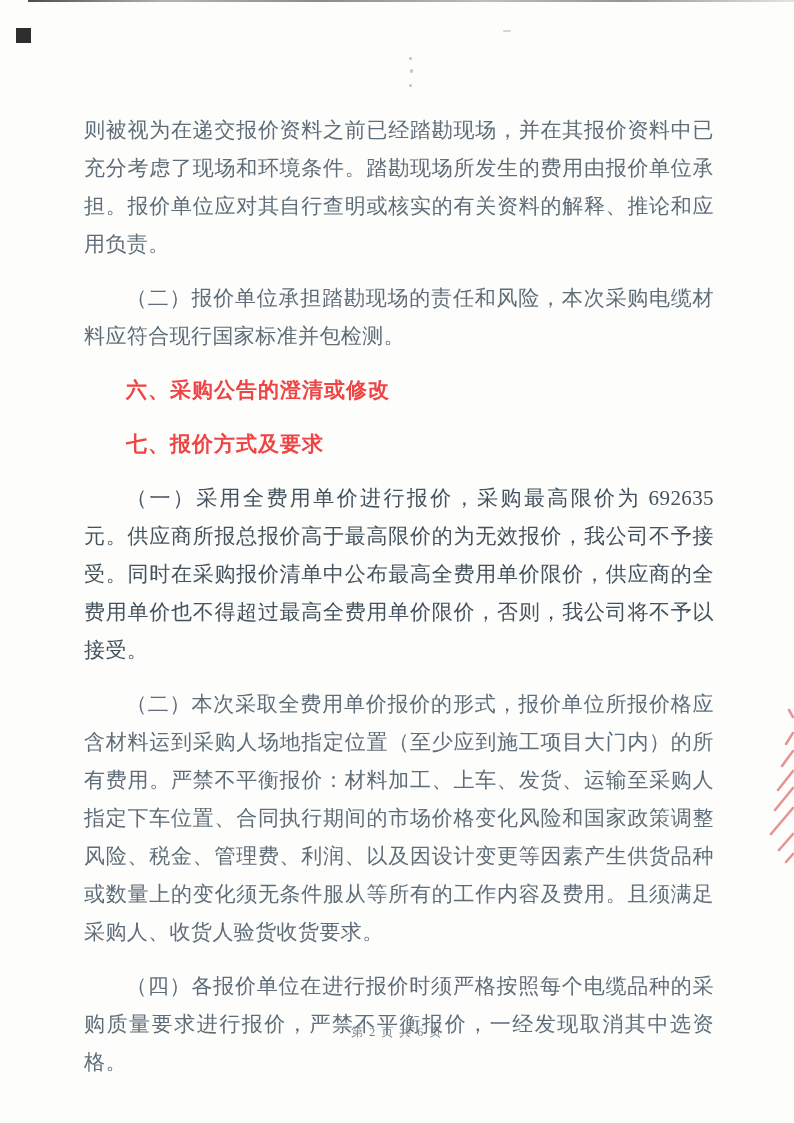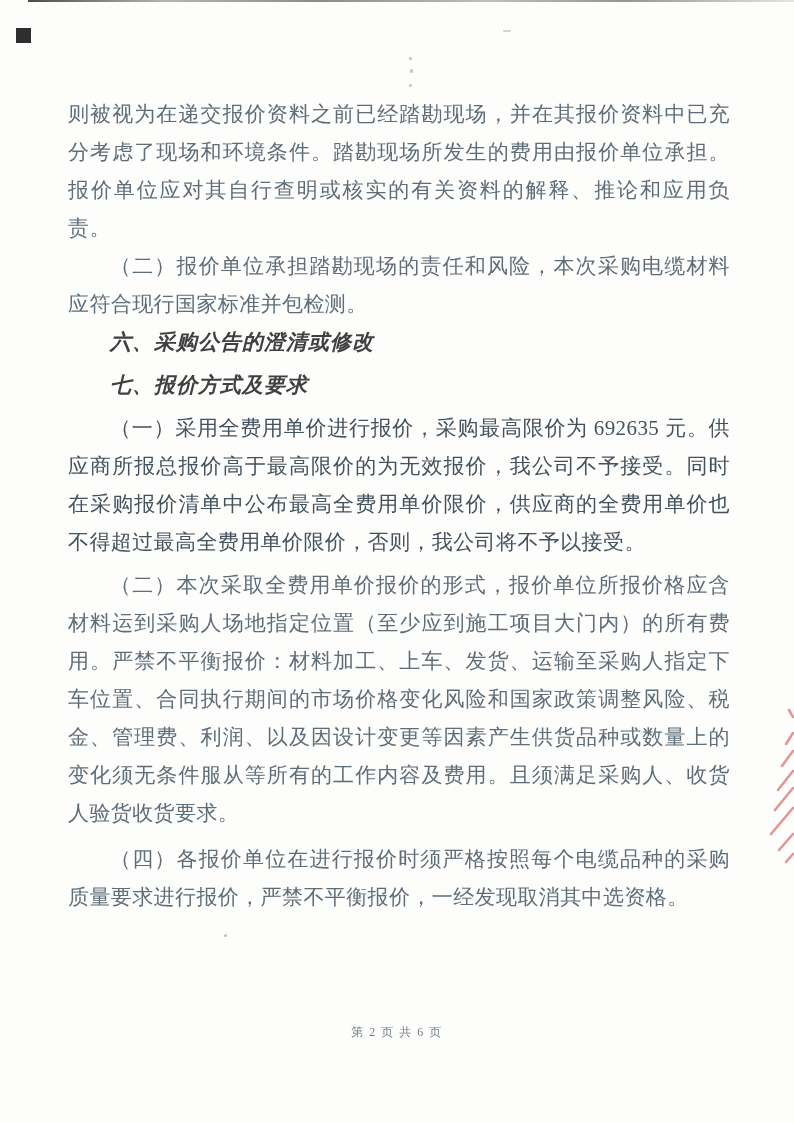--- a/index.html
+++ b/index.html
@@ -26,35 +26,34 @@
   }
   .speck { position: absolute; background: rgba(110,122,132,0.45); border-radius: 50%; }
   .speck.s1 { left: 409px; top: 57px;  width: 3px; height: 3px; }
   .speck.s2 { left: 410px; top: 69px;  width: 3px; height: 4px; }
   .speck.s3 { left: 409px; top: 84px;  width: 3px; height: 3px; }
   .speck.s4 { left: 503px; top: 30px;  width: 8px; height: 2px; border-radius: 1px; background: rgba(110,122,132,0.30); }
   .speck.s5 { left: 224px; top: 934px; width: 3px; height: 3px; }
 
   .content { position: absolute; left: 68px; width: 662px; top: 95px; }
   .para {
-    margin: 0;
+    margin: 16px;
     font-size: 21px;
     line-height: 38px;
     letter-spacing: 0.4px;
     text-align: justify;
     color: #5f6d78;
     text-indent: 2em;
   }
   .para.noindent { text-indent: 0; }
   .para.bold { font-weight: 400; color: #44525d; }
   .para.heading {
-    font-weight: 700; color: #404040;
+    font-weight: 700; color: #ef4444;
     font-family: "Liberation Sans", "DejaVu Sans", sans-serif;
     letter-spacing: 1px;
-    font-style: italic;
   }
   .mt5 { margin-top: 5px; }
   .mt8 { margin-top: 8px; }
 
   .footer {
     position: absolute; left: 0; right: 0; top: 1024px;
     text-align: center;
     font-size: 12px;
     letter-spacing: 1.5px;
     color: #707d88;

